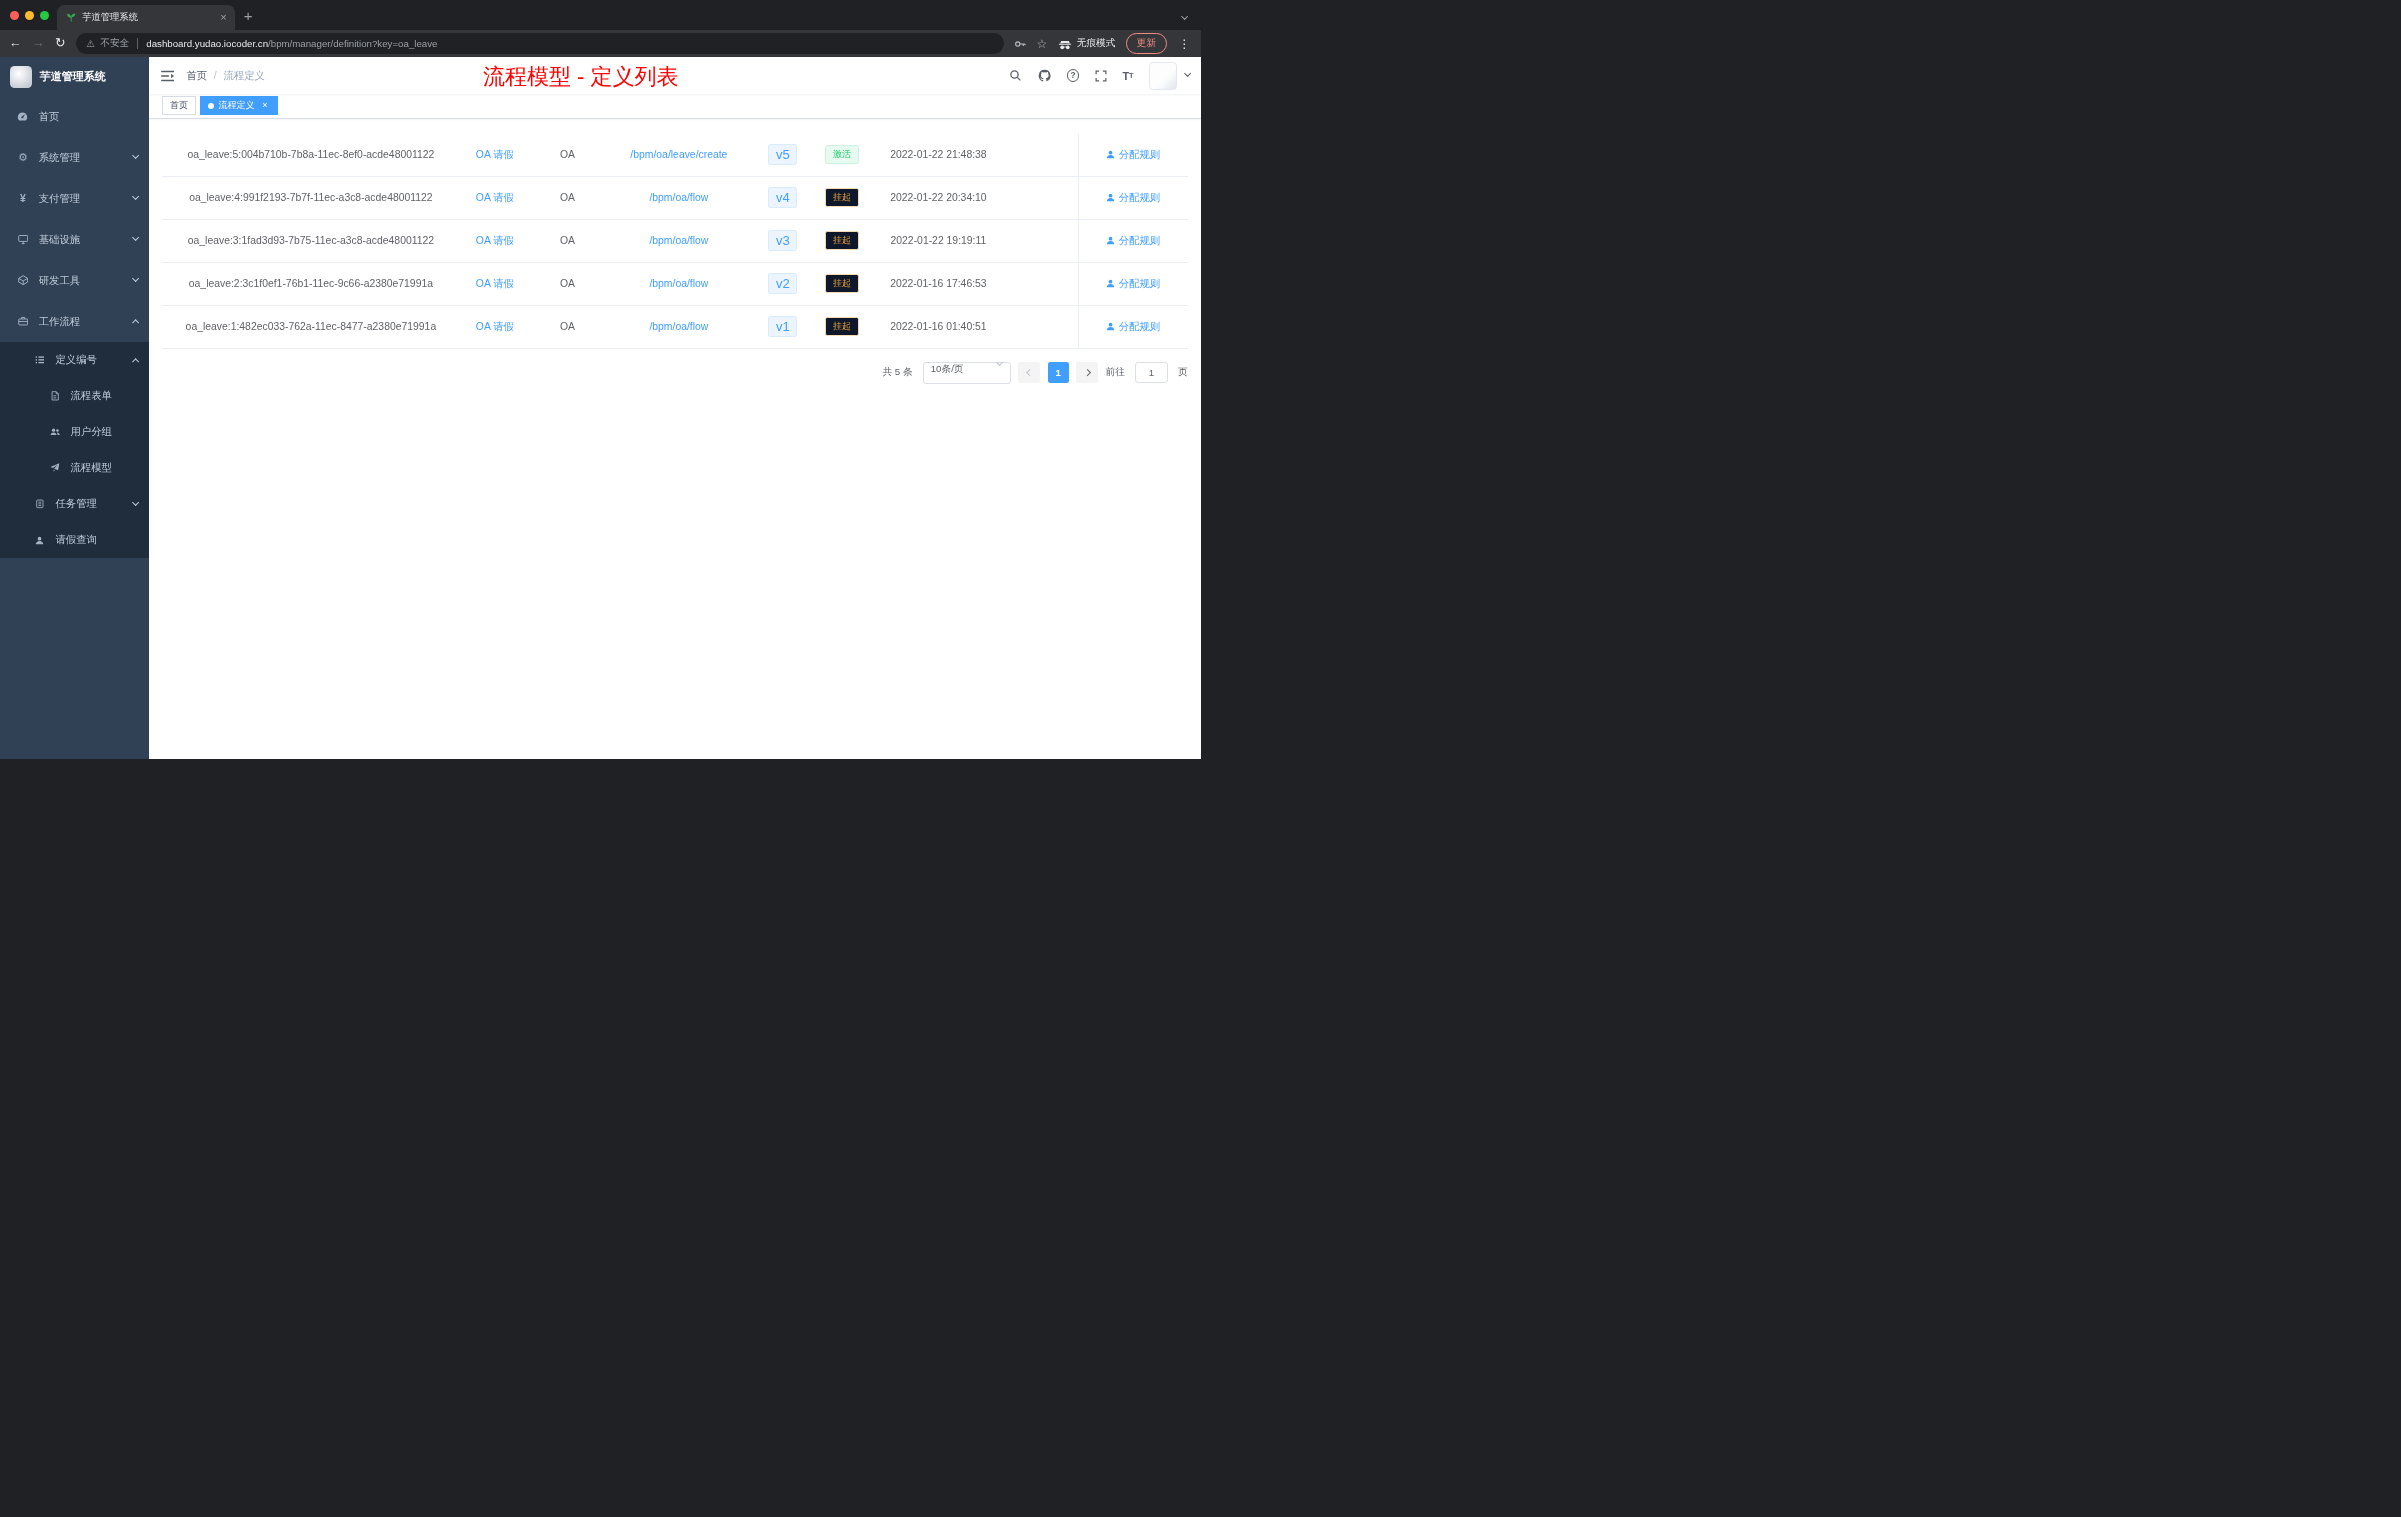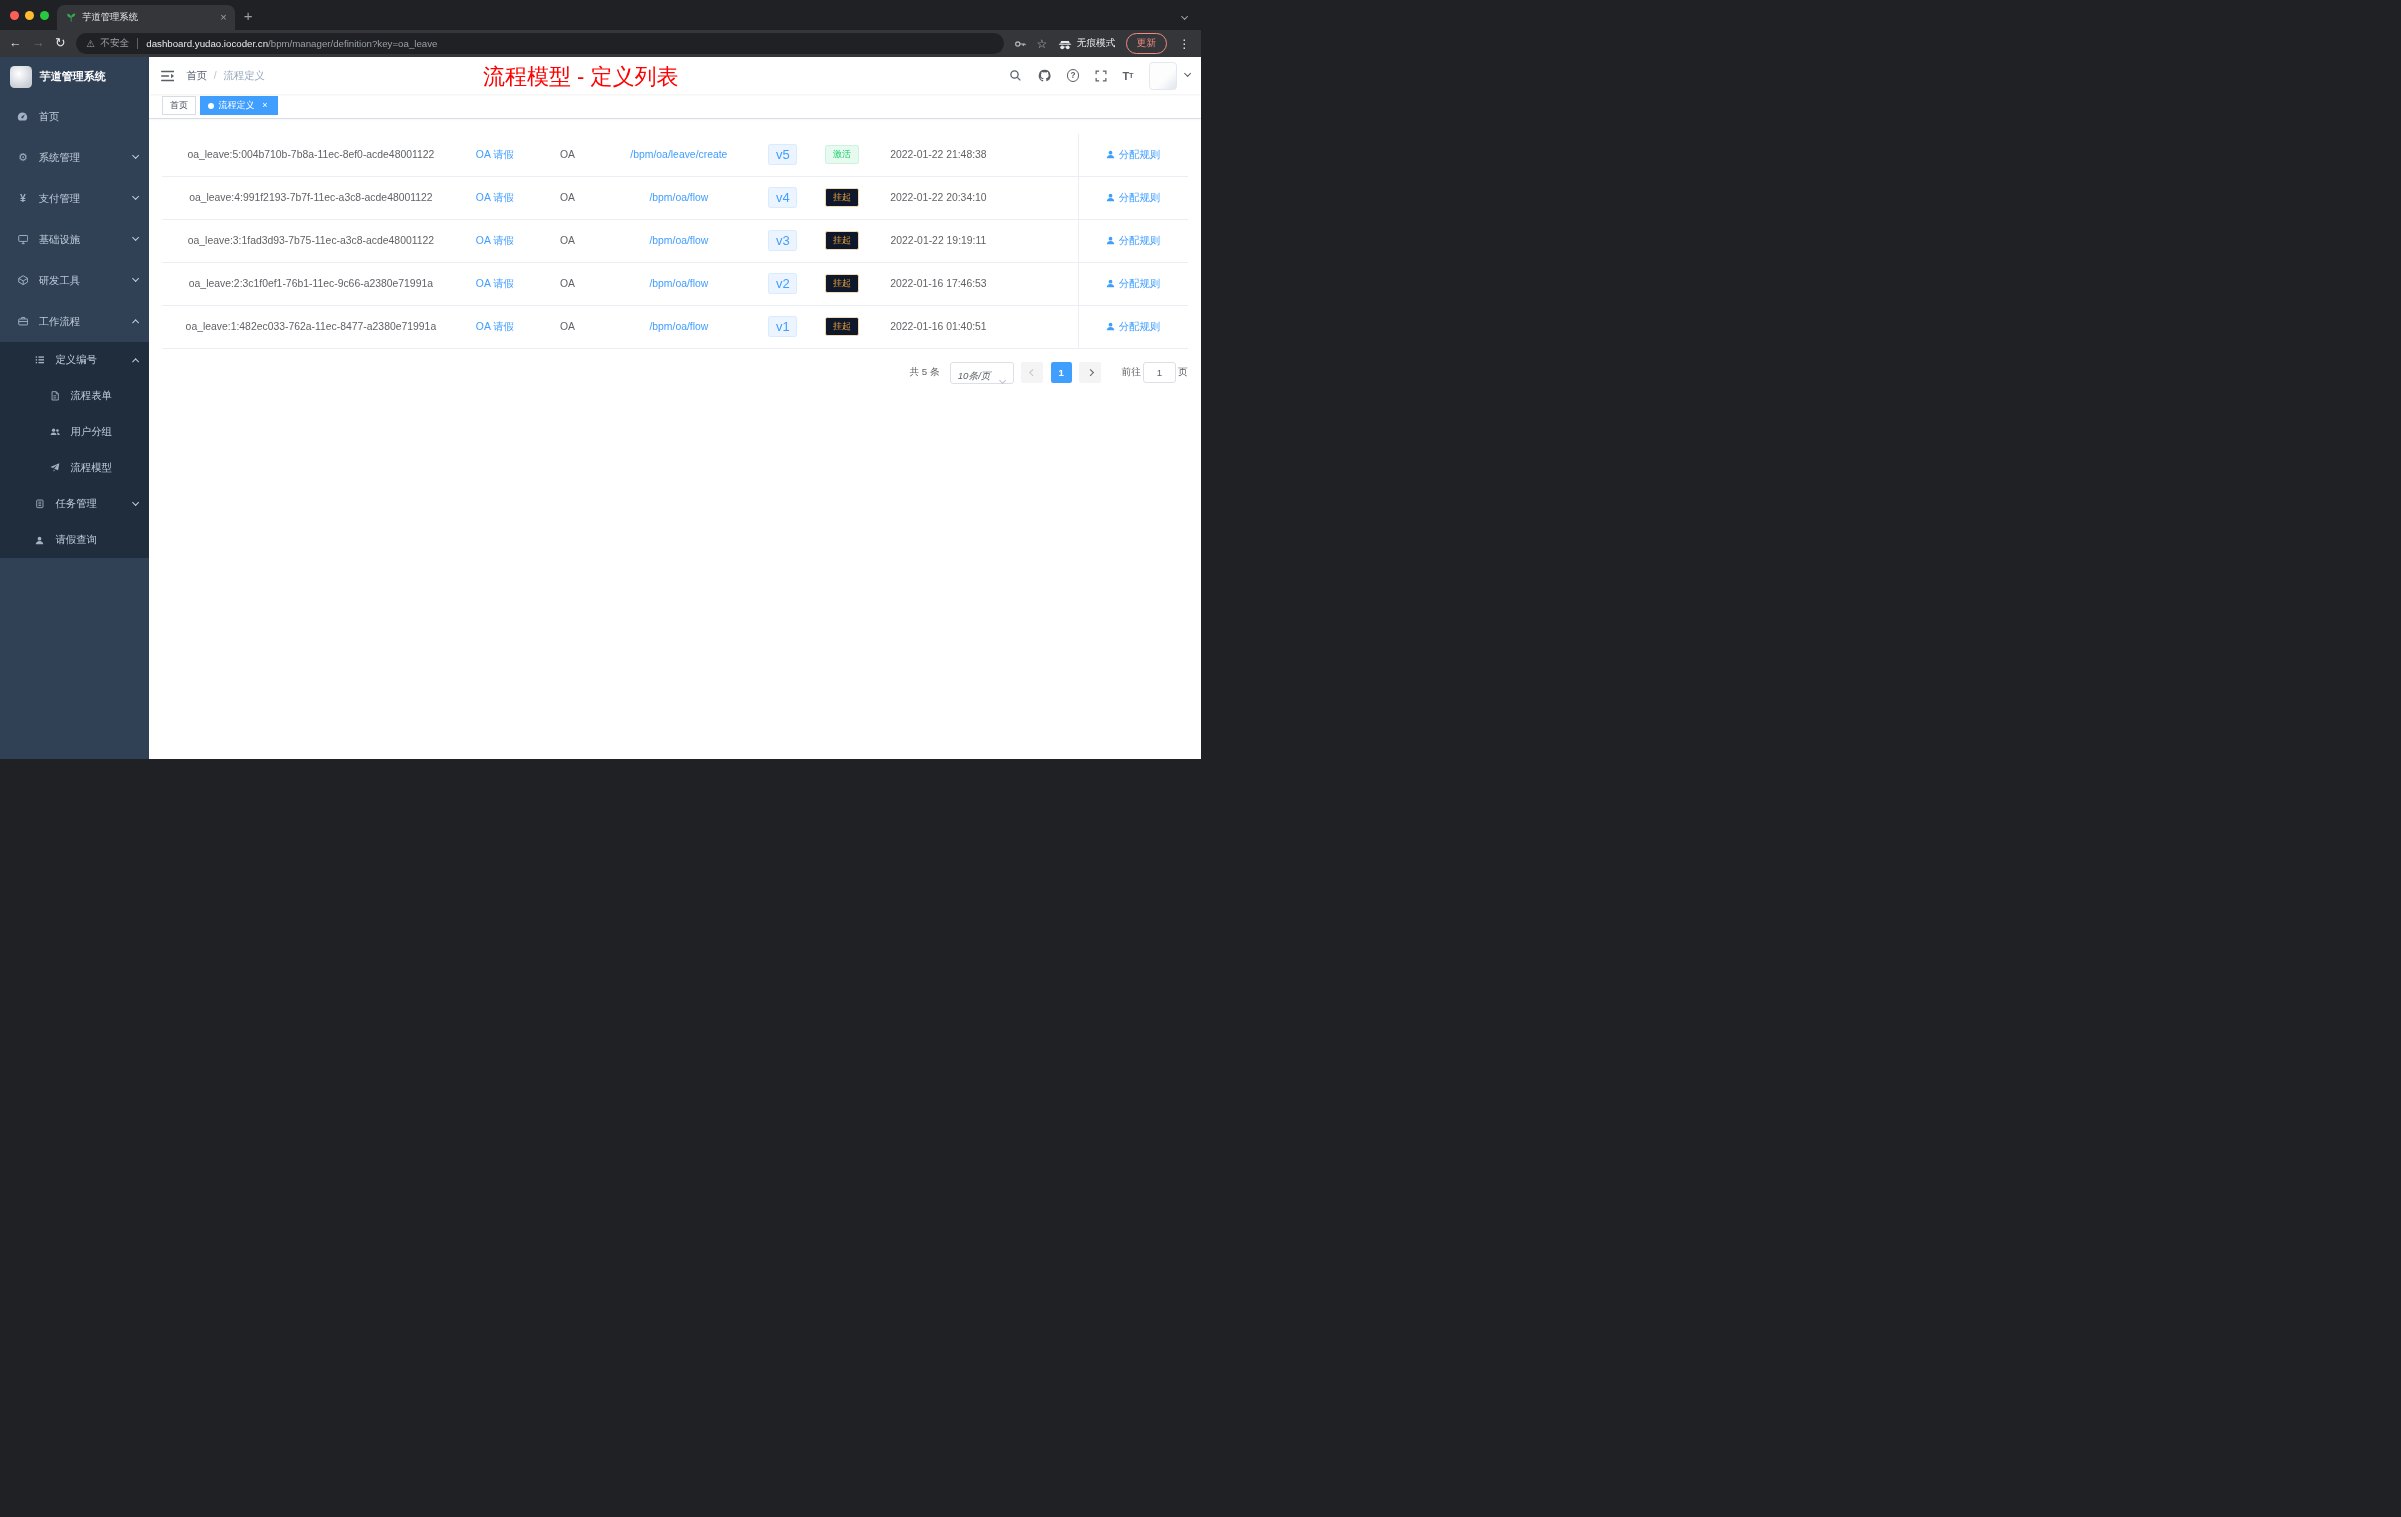--- a/index.html
+++ b/index.html
@@ -100,30 +100,30 @@
   .badge-ver { background:#ecf5ff; border:0.7px solid #d9ecff; color:#409eff; padding:2.2px 6.7px;
                font-size:13px; border-radius:2.2px; }
   .badge-status { padding:2.2px 7.4px; font-size:9px; border-radius:2.2px; border:0.7px solid transparent; }
   .badge-status[data-type="success"] { background:#e7faf0; border-color:#d0f0e2; color:#13ce66; }
   .badge-status[data-type="warning"] { background:#0f172a; border-color:#f5dab1; color:#e6a23c; }
 
   
   .pagination { display:flex; align-items:center; justify-content:flex-end; gap:7.4px;
                 margin-top:13.4px; color:#606266; font-size:9.7px; }
   .p-total { margin-right:3px; }
-  .p-select { width:64px; height:22px; border:0.7px solid #dcdfe6; border-radius:3px; display:flex;
-              align-items:flex-end; justify-content:space-between; padding:0 6.7px; cursor:pointer;
-              color:#606266;font-style:italic; }
+  .p-select { width:88px; height:22px; border:0.7px solid #dcdfe6; border-radius:3px; display:flex;
+              align-items:flex-start; justify-content:space-between; padding:0 6.7px; cursor:pointer;
+              color:#606266; }
   .p-select .chev { color:#c0c4cc; margin-right:1.5px; }
   .p-btn { min-width:22px; height:21px; background:#f4f4f5; border-radius:2.2px; display:flex;
            align-items:center; justify-content:center; cursor:pointer; }
   .p-btn.prev { color:#c0c4cc; } .p-btn.next { color:#606266; }
   .p-cur { min-width:21px; height:21px; background:#409eff; color:#fff; border-radius:2.2px;
            display:flex; align-items:center; justify-content:center; font-weight:bold; cursor:default; }
-  .p-goto { display:flex; align-items:center; gap:2px; margin-left:13px; }
+  .p-goto { display:flex; align-items:center; gap:10px; margin-left:0; }
   .p-goto input { width:33px; height:21px; border:0.7px solid #dcdfe6; border-radius:3px;
                   text-align:center; font-size:9.7px; color:#606266; outline:none;
                   font-family:inherit; }
   svg { display:block; }
 </style>
 </head>
 <body>
 
 <div class="page">
 

